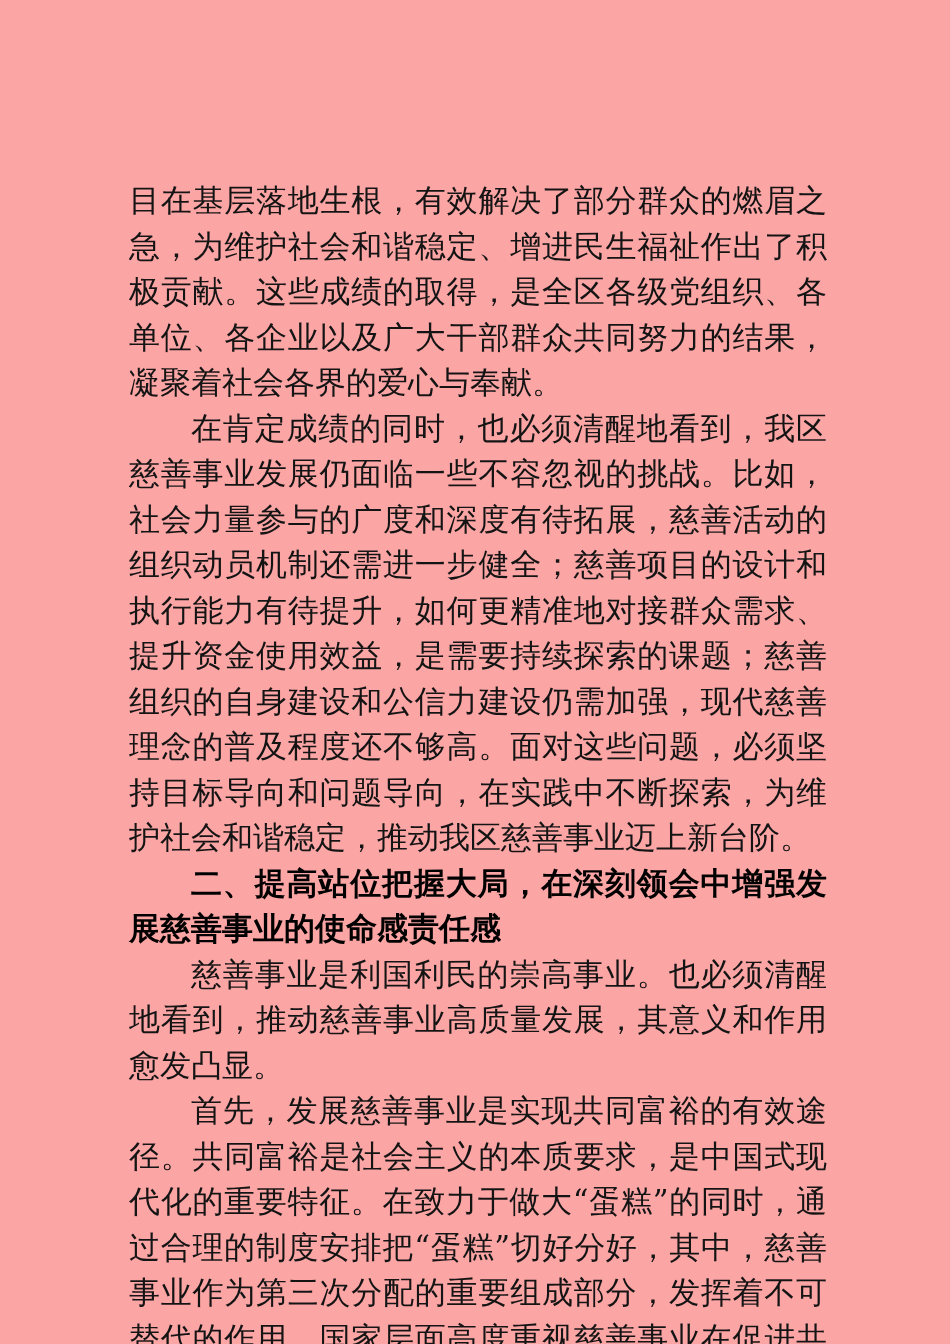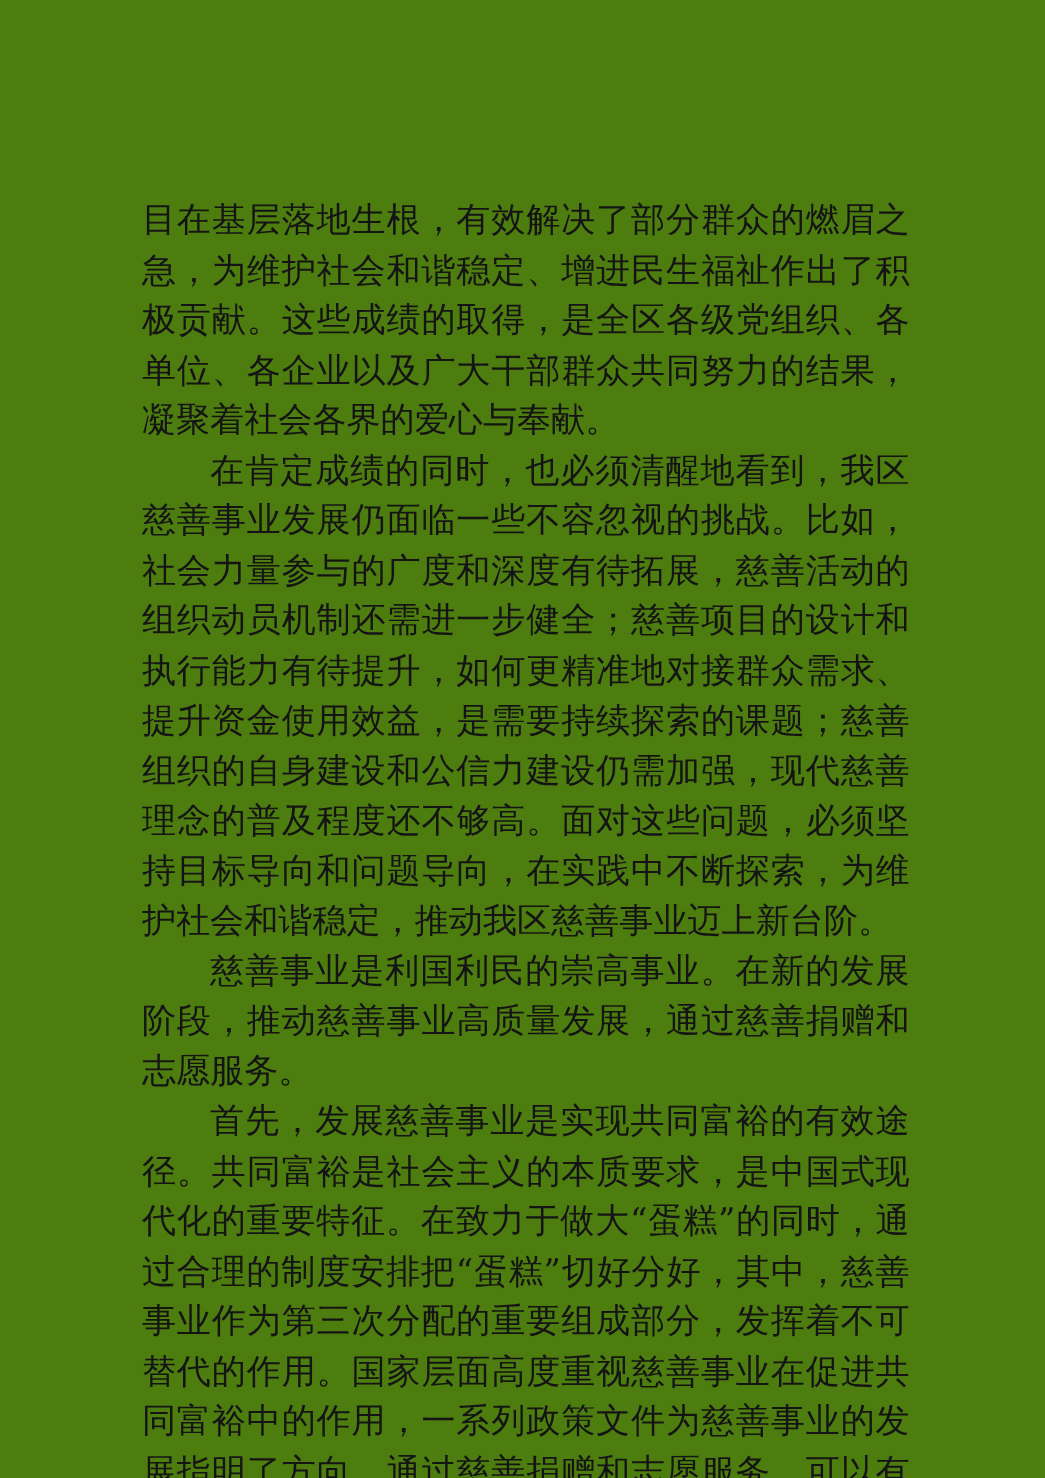--- a/index.html
+++ b/index.html
@@ -5,21 +5,21 @@
   html, body {
     margin: 0;
     padding: 0;
     background: #ffffff;
   }
 
   .page {
     position: relative;
     width: 950px;
     height: 1344px;
-    background: #4d7c0f;
+    background: #fca5a5;
     overflow: hidden;
     box-sizing: border-box;
   }
 
   .doc-body {
     position: absolute;
     left: 129px;
     top: 178px;
     width: 698px;
   }
@@ -58,19 +58,20 @@
 </head>
 <body>
 
 <div class="page">
   <div class="doc-body">
 
     <p class="para no-indent">目在基层落地生根，有效解决了部分群众的燃眉之急，为维护社会和谐稳定、增进民生福祉作出了积极贡献。这些成绩的取得，是全区各级党组织、各单位、各企业以及广大干部群众共同努力的结果，凝聚着社会各界的爱心与奉献。</p>
 
     <p class="para">在肯定成绩的同时，也必须清醒地看到，我区慈善事业发展仍面临一些不容忽视的挑战。比如，社会力量参与的广度和深度有待拓展，慈善活动的组织动员机制还需进一步健全；慈善项目的设计和执行能力有待提升，如何更精准地对接群众需求、提升资金使用效益，是需要持续探索的课题；慈善组织的自身建设和公信力建设仍需加强，现代慈善理念的普及程度还不够高。面对这些问题，必须坚持目标导向和问题导向，在实践中不断探索，为维护社会和谐稳定，推动我区慈善事业迈上新台阶。</p>
 
+    <p class="heading">二、提高站位把握大局，在深刻领会中增强发展慈善事业的使命感责任感</p>
 
-    <p class="para">慈善事业是利国利民的崇高事业。在新的发展阶段，推动慈善事业高质量发展，通过慈善捐赠和志愿服务。</p>
+    <p class="para">慈善事业是利国利民的崇高事业。也必须清醒地看到，推动慈善事业高质量发展，其意义和作用愈发凸显。</p>
 
     <p class="para">首先，发展慈善事业是实现共同富裕的有效途径。共同富裕是社会主义的本质要求，是中国式现代化的重要特征。在致力于做大“蛋糕”的同时，通过合理的制度安排把“蛋糕”切好分好，其中，慈善事业作为第三次分配的重要组成部分，发挥着不可替代的作用。国家层面高度重视慈善事业在促进共同富裕中的作用，一系列政策文件为慈善事业的发展指明了方向。通过慈善捐赠和志愿服务，可以有效引导社会财富向善流动，对初次分</p>
 
   </div>
 </div>
 
 </body></html>

